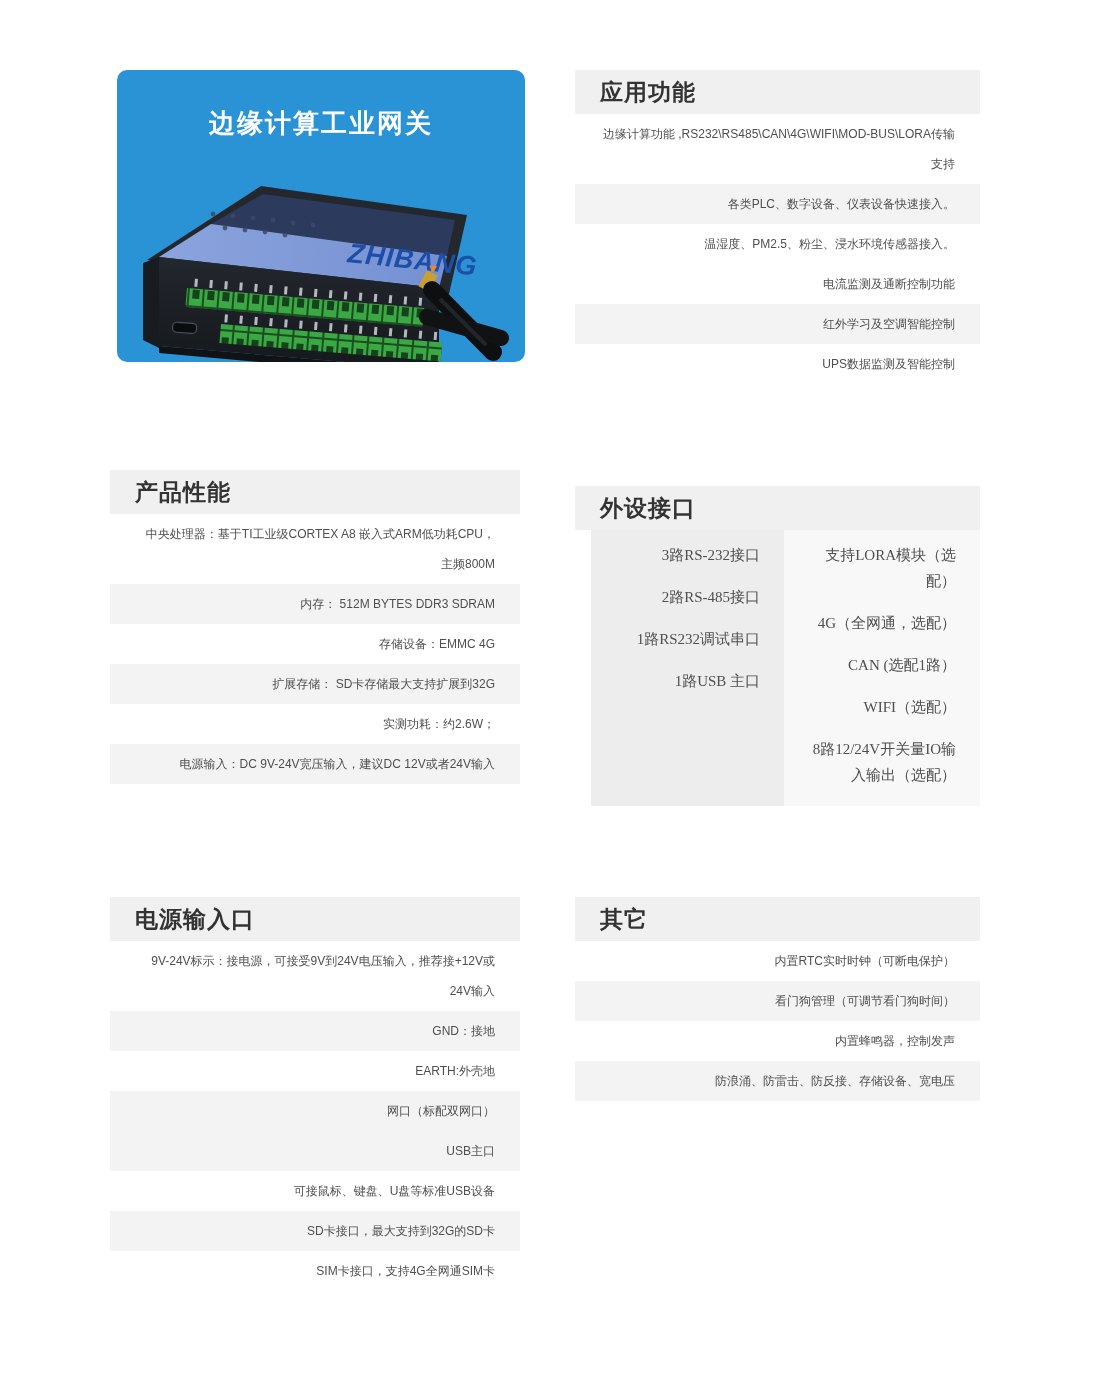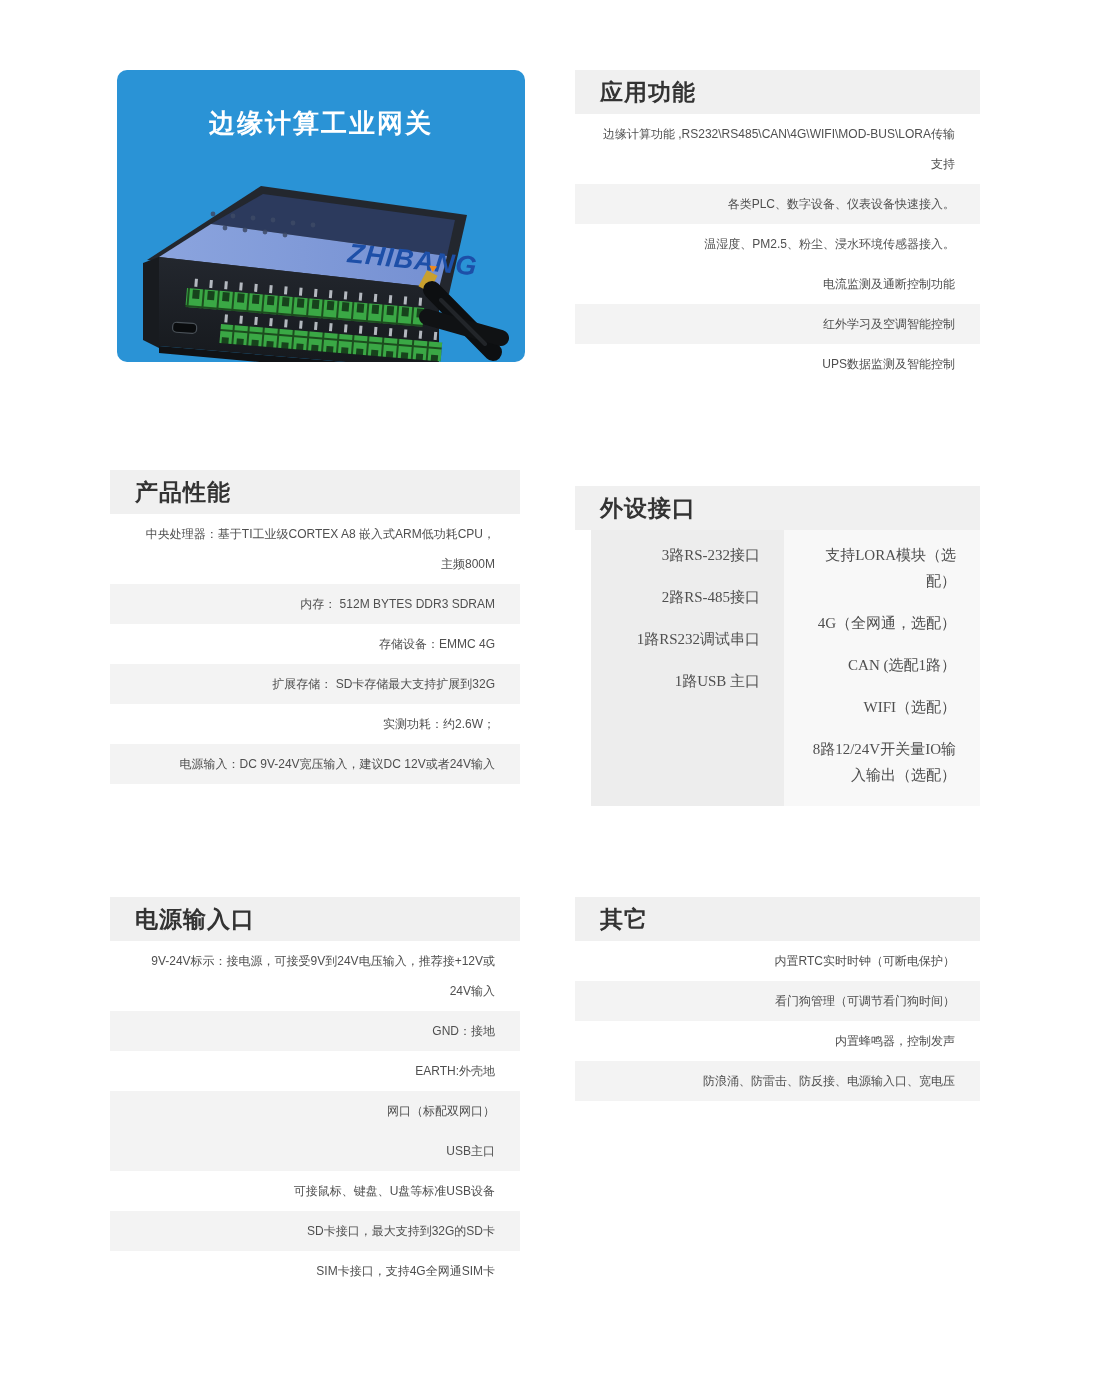--- a/index.html
+++ b/index.html
@@ -177,17 +177,17 @@
   </div>
 
   <div class="section sec-right" style="top:897px;">
     <div class="sec-header">
       <span>其它</span>
     </div>
     <div class="rows">
         <div class="row">内置RTC实时时钟（可断电保护）</div>
         <div class="row alt">看门狗管理（可调节看门狗时间）</div>
         <div class="row">内置蜂鸣器，控制发声</div>
-        <div class="row alt">防浪涌、防雷击、防反接、电源输入口、宽电压</div>
+        <div class="row alt">防浪涌、防雷击、防反接、存储设备、宽电压</div>
       </div>
   </div>
 
 </div>
 
 </body></html>

